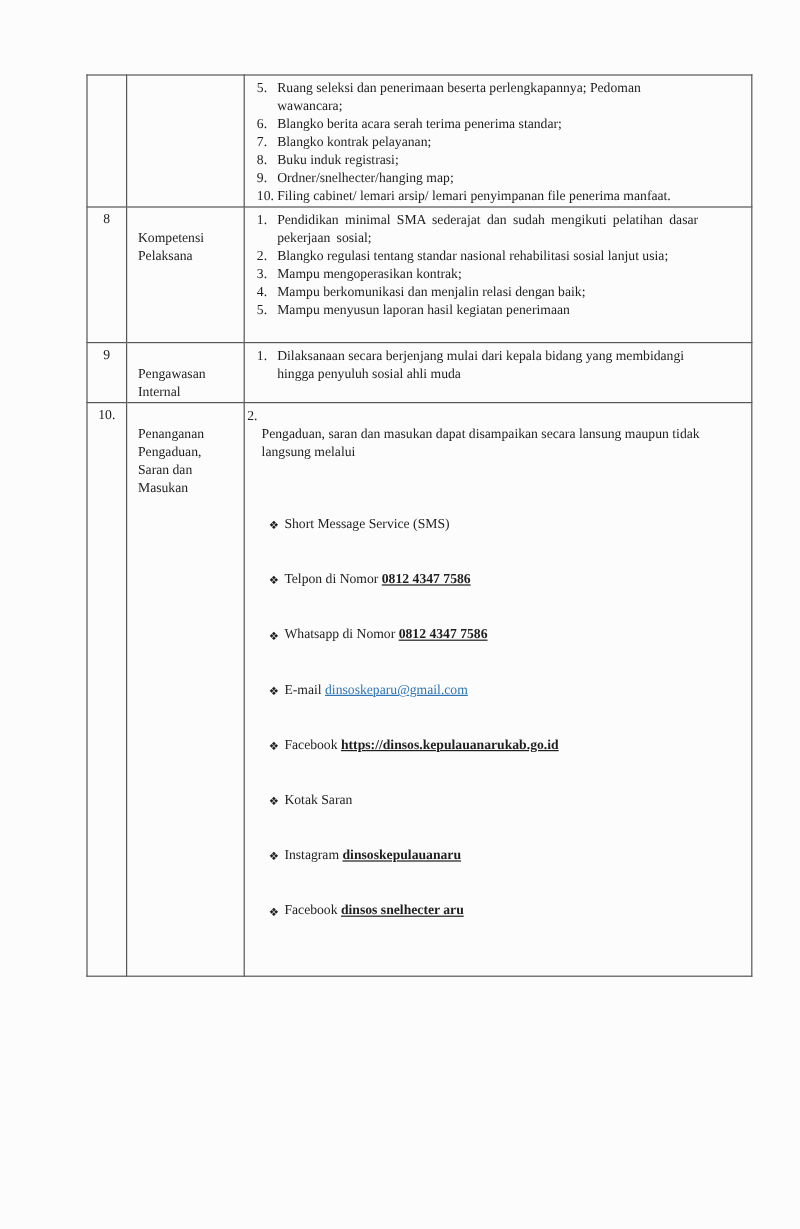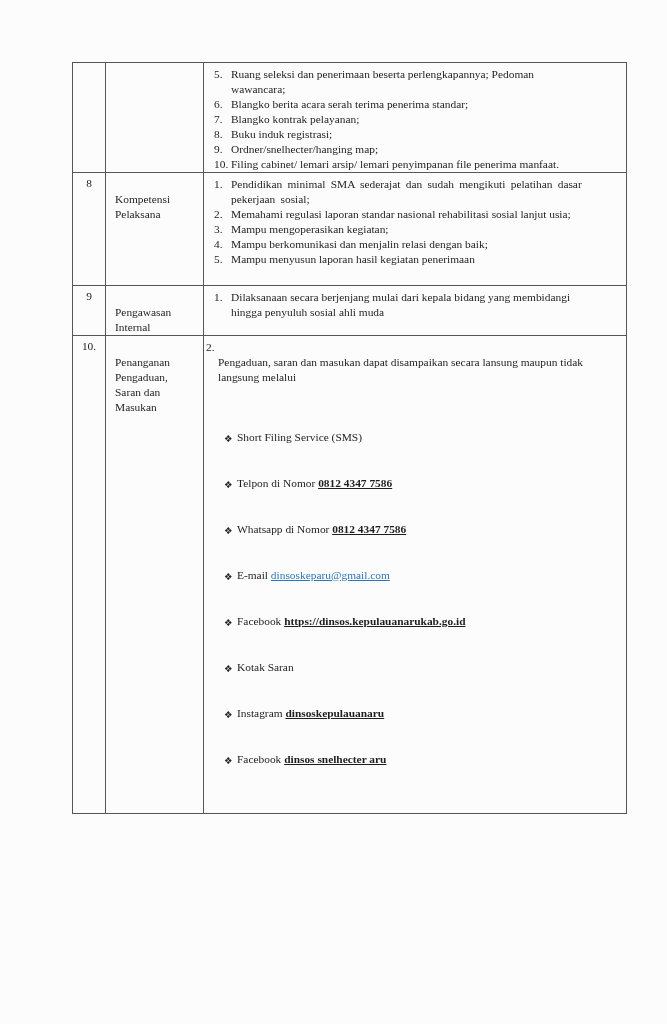--- a/index.html
+++ b/index.html
@@ -105,25 +105,25 @@
         </td>
         <td class="cell-content">
           <div class="olist">
             <div class="oli">
               <span class="num">1.</span>
               <div class="txt justify wide">Pendidikan minimal SMA sederajat dan sudah mengikuti pelatihan dasar
 pekerjaan sosial;</div>
             </div>
             <div class="oli">
               <span class="num">2.</span>
-              <div class="txt">Memahami regulasi laporan standar nasional rehabilitasi sosial lanjut usia;</div>
+              <div class="txt">Blangko regulasi tentang standar nasional rehabilitasi sosial lanjut usia;</div>
             </div>
             <div class="oli">
               <span class="num">3.</span>
-              <div class="txt">Mampu mengoperasikan kegiatan;</div>
+              <div class="txt">Mampu mengoperasikan kontrak;</div>
             </div>
             <div class="oli">
               <span class="num">4.</span>
               <div class="txt">Mampu berkomunikasi dan menjalin relasi dengan baik;</div>
             </div>
             <div class="oli">
               <span class="num">5.</span>
               <div class="txt">Mampu menyusun laporan hasil kegiatan penerimaan</div>
             </div>
           </div>
@@ -162,21 +162,21 @@
         <td class="cell-content">
           <div class="oli2">
             <span class="num">2.</span>
             <div class="txt">
               <div class="justify" style="white-space:pre-line">Pengaduan, saran dan masukan dapat disampaikan secara lansung maupun tidak
 langsung melalui</div>
               <div class="blist">
 
                 <div class="bli">
                   <span class="marker">❖</span>
-                  <span class="bt"><span>Short Filing Service (SMS)</span><b></b></span>
+                  <span class="bt"><span>Short Message Service (SMS)</span><b></b></span>
                 </div>
 
                 <div class="bli">
                   <span class="marker">❖</span>
                   <span class="bt"><span>Telpon di Nomor </span><b>0812 4347 7586</b></span>
                 </div>
 
                 <div class="bli">
                   <span class="marker">❖</span>
                   <span class="bt"><span>Whatsapp di Nomor </span><b>0812 4347 7586</b></span>

